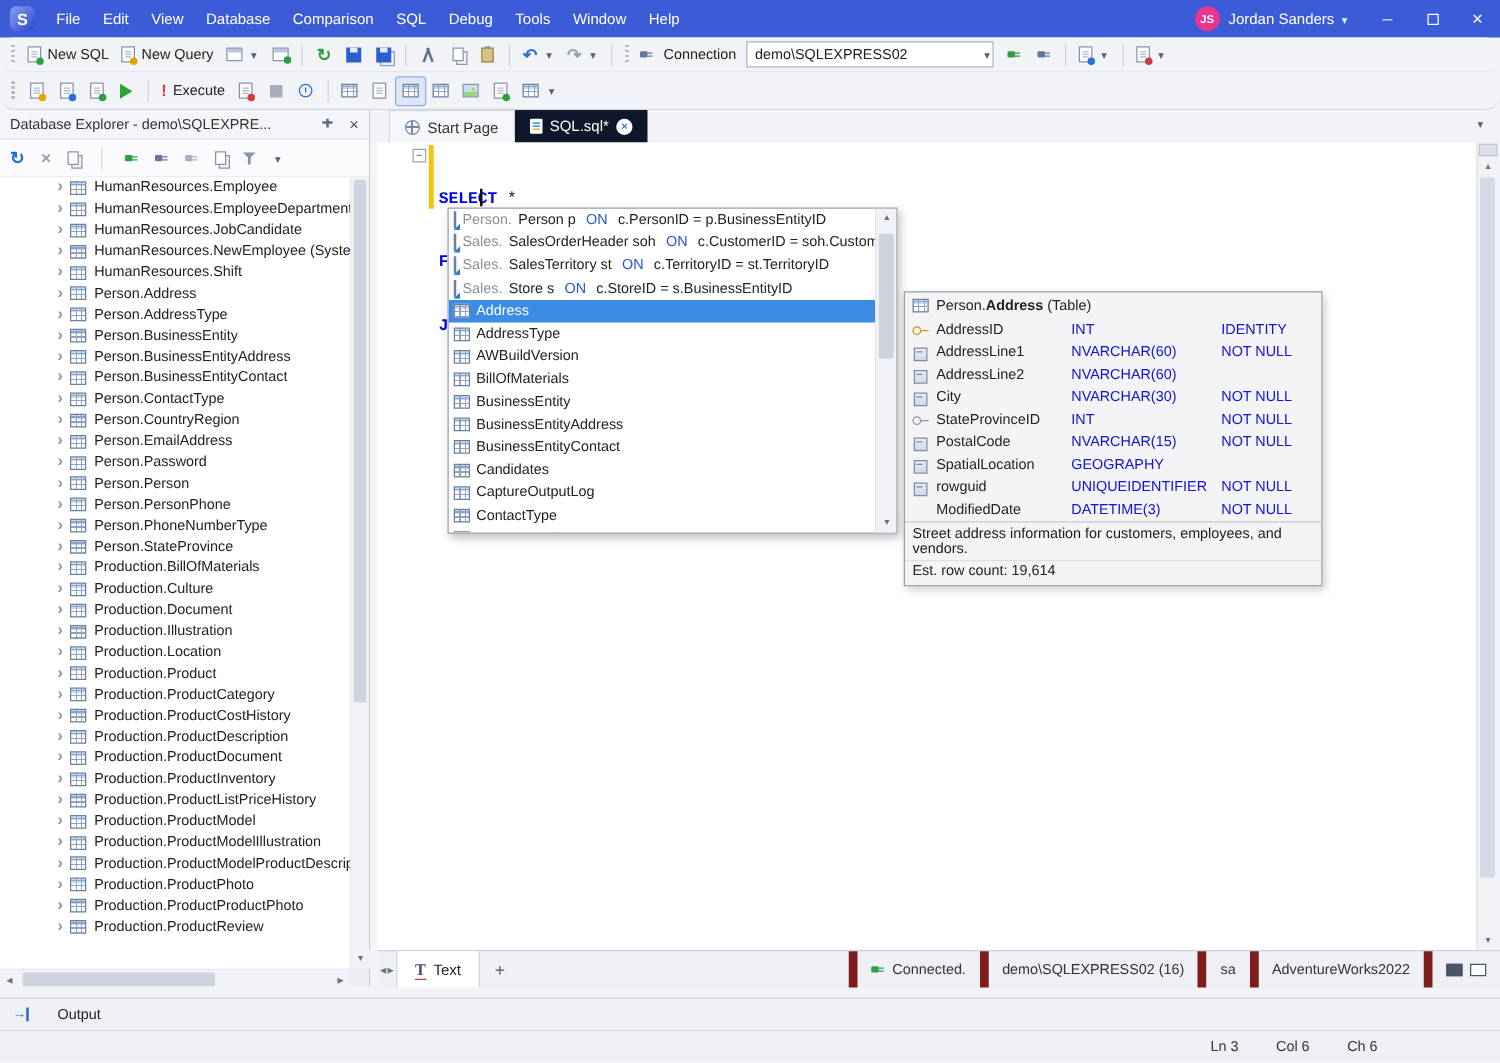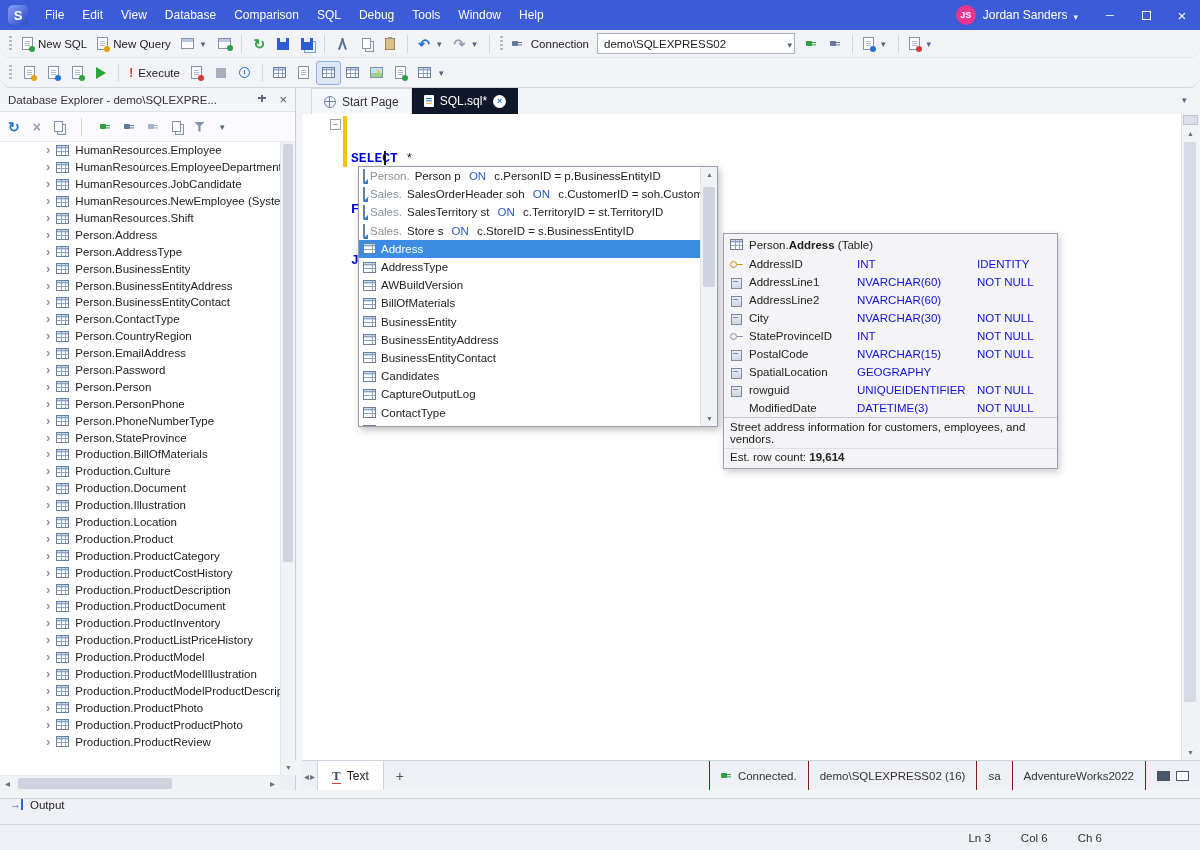--- a/index.html
+++ b/index.html
@@ -145,41 +145,41 @@
   .ic-key::after { content:""; position:absolute; left:7px; top:5.5px; width:6px; height:1.5px; background:#c79810; box-shadow:-1.5px 2px 0 -0.5px #c79810; }
   .ic-fk::before { content:""; position:absolute; left:0; top:3px; width:5px; height:5px; border:1.5px solid #8a93a6; border-radius:50%; }
   .ic-fk::after { content:""; position:absolute; left:7px; top:5.5px; width:6px; height:1.5px; background:#8a93a6; box-shadow:-1.5px 2px 0 -0.5px #8a93a6; }
   .ic-col::before { content:""; position:absolute; left:1px; top:2px; width:9px; height:9px; border:1px solid #7e8aa0; background:linear-gradient(#e8edf5,#cfd8e8); }
   .ic-col::after { content:""; position:absolute; left:3px; top:5px; width:5px; height:1px; background:#7e8aa0; }
   .tip-name { width:102px; overflow:hidden; white-space:nowrap; }
   .tip-type { width:114px; color:#1212d6; white-space:nowrap; }
   .tip-extra { color:#1212d6; white-space:nowrap; }
   .tip-desc { border-top:1px solid #c3c7cf; padding:3px 6px; color:#1a1a1a; }
   .tip-count { padding:2px 6px 5px; border-top:1px solid #dddfe6; }
-  .tip-count b { font-weight:bold;margin-top:24px; }
+  .tip-count b { font-weight:normal;margin-top:24px; }
 
   
   .ed-vscroll { left:1181px; top:114px; width:17px; height:646px; background:#f1f2f6; border-left:1px solid #e0e2ea; }
   .ed-vscroll .splitbtn { position:absolute; left:1px; top:1px; width:15px; height:10px; background:#dde0ea; border:1px solid #c2c7d4; }
   .ed-vscroll .up { top:12px; left:1px; } .ed-vscroll .down { bottom:0; left:1px; }
   .ed-vscroll .thumb { position:absolute; left:2px; right:2px; top:28px; height:560px; background:#d6dae4; border-radius:2px; }
 
   
   .edbar { left:302px; top:760px; width:898px; height:30px; background:#eef0f5; border-top:1px solid #cfd3dd; display:flex; align-items:stretch; font-size:11.5px; }
   .mini-nav { display:flex; align-items:center; padding:0 2px; gap:1px; color:#6b7280; }
   .text-tab { background:#fff; border-left:1px solid #cfd3dd; border-right:1px solid #cfd3dd; display:flex; align-items:center; gap:6px; padding:0 14px; font-size:12px; color:#222; }
   .g-T::before { content:"T"; font-family:"Liberation Serif",serif; font-weight:bold; font-size:13px; color:#44506b; border-bottom:1.5px solid #d23b3b; line-height:12px; }
   .plus-btn { display:flex; align-items:center; padding:0 12px; font-size:14px; color:#555; }
   .ed-right { margin-left:auto; display:flex; align-items:stretch; }
-  .seg { display:flex; align-items:center; gap:6px; padding:0 11px; border-left:1px solid #7f1d1d; color:#333; }
+  .seg { display:flex; align-items:center; gap:6px; padding:0 11px; border-left:7px solid #7f1d1d; color:#333; }
   .ico-mon { width:13px; height:10px; border:1px solid #4a5568; background:#4a5568; }
   .ico-mon.alt { background:#fff; }
 
   
-  .outbar { left:0; top:798px; width:1200px; height:26px; background:#eef0f5; border-top:1px solid #cfd3dd; display:flex; padding-left:10px; gap:7px; font-size:11.5px; color:#222; }
+  .outbar { left:0; top:798px; width:1200px; height:26px; background:#eef0f5; border-top:1px solid #cfd3dd; display:flex; align-items:center; padding-left:10px; gap:23px; font-size:11.5px; color:#222; }
   .ico-out { width:13px; height:11px; border-right:2.5px solid #2e66d0; display:flex; align-items:center; justify-content:flex-start; color:#2e66d0; font-weight:bold; font-size:11px; line-height:11px; }
   .ico-out::before { content:"→"; }
   .statusbar { left:0; top:824px; width:1200px; height:26px; background:#eef0f5; border-top:1px solid #d5d8e2; display:flex; align-items:center; justify-content:flex-end; padding-right:98px; gap:30px; font-size:11.5px; color:#333; }
 </style>
 </head>
 <body>
 
 <div class="abs titlebar">
   <div class="logo">S</div>
 

